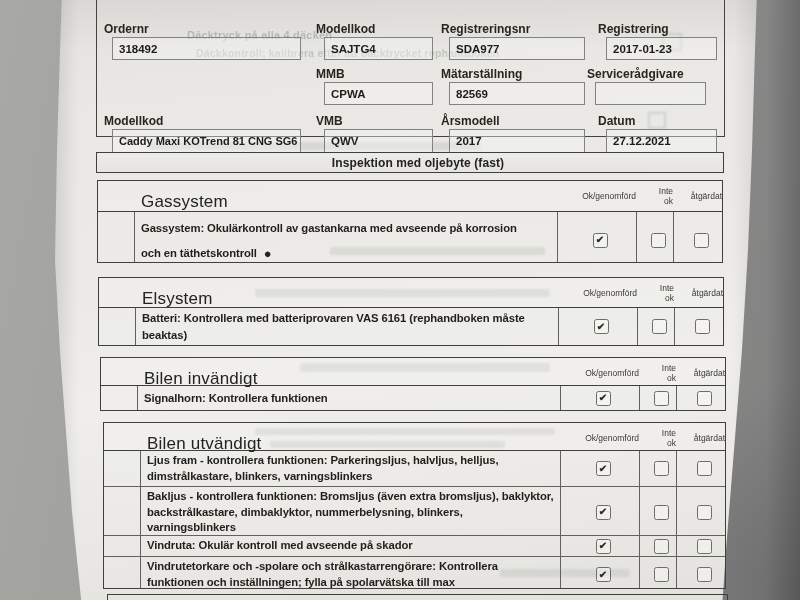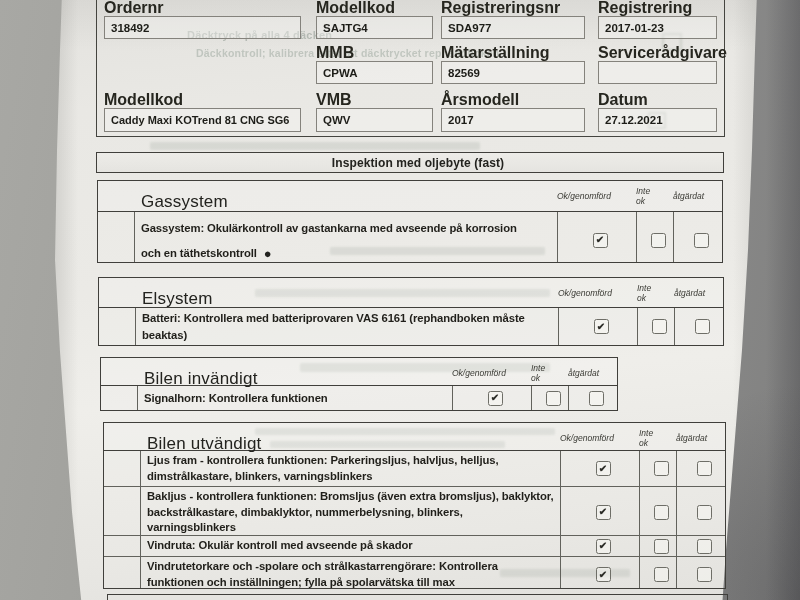--- a/index.html
+++ b/index.html
@@ -19,38 +19,38 @@
     background:linear-gradient(90deg,rgba(80,80,76,0.20) 0%,rgba(0,0,0,0) 30px),
                linear-gradient(90deg,rgba(0,0,0,0) calc(100% - 30px),rgba(90,90,86,0.16) 100%),
                linear-gradient(180deg,rgba(70,70,66,0.08) 0%,rgba(0,0,0,0) 60px);}
 
   .doc{position:absolute;inset:0;color:#23231f;}
 
   
   .hdr-box{position:absolute;left:96px;top:-10px;width:627px;height:145px;
     border:1.7px solid #44443f;}
   .fld{position:absolute;}
-  .flabel{font-size:16px;font-weight:700;color:#26261f;line-height:12px;white-space:nowrap;}
+  .flabel{font-size:12px;font-weight:700;color:#26261f;line-height:12px;white-space:nowrap;margin-top:21px;}
   .fbox{margin-top:2px;height:23px;border:1.3px solid #84827c;background:rgba(246,245,242,0.40);
-    display:flex;align-items:center;padding-left:6px;box-sizing:border-box;}
+    display:flex;align-items:center;padding-left:6px;box-sizing:border-box;margin-left:8px;}
   .fval{font-size:11.5px;font-weight:700;white-space:nowrap;color:#1d1d18;}
 
   
   .title-bar{position:absolute;left:96px;top:152px;width:628px;height:21px;
     border:1.5px solid #403f3b;background:linear-gradient(180deg,rgba(240,239,235,0.5),rgba(222,221,217,0.4));
     display:flex;align-items:center;justify-content:center;box-sizing:border-box;}
   .title-text{font-size:12px;font-weight:700;letter-spacing:0.1px;padding-left:16px;}
 
   
   .section{position:absolute;border:1.6px solid #403f3b;box-sizing:border-box;
     background:rgba(255,255,255,0.05);}
   .sec-header{display:grid;grid-template-columns:1fr 79px 37px 49px;
     border-bottom:1.6px solid #403f3b;background:rgba(255,255,255,0.12);}
   .sec-title{font-size:17px;font-weight:400;padding-left:43px;align-self:center;letter-spacing:0.2px;margin-top:11px;}
-  .colh{font-size:8.5px;font-weight:400;color:#3a3a34;text-align:left;align-self:center;line-height:9.5px;font-style:italic;}
+  .colh{font-size:8.5px;font-weight:400;color:#3a3a34;text-align:right;align-self:center;line-height:9.5px;}
   .pre{white-space:pre-line;}
   .row{display:grid;grid-template-columns:36px 1fr 79px 37px 49px;overflow:hidden;}
   .row + .row{border-top:1px solid #62625c;}
   .cell{box-sizing:border-box;}
   .cell + .cell{border-left:1px solid #62625c;padding-left:6px;}
   .desc{font-size:11.3px;font-weight:700;letter-spacing:-0.1px;line-height:15.5px;
     padding:2px 6px 2px 7px;color:#201f1a;}
   .row-gas .desc{line-height:25px;padding-top:4px;max-width:400px;}
   .row-el .desc{line-height:16.5px;padding-top:2px;}
   .row-sig .desc{line-height:20px;}
@@ -123,21 +123,21 @@
         <div class="fbox">
             <span class="fval">CPWA</span>
           </div>
       </div>
       <div class="fld" style="left:344px;top:56px;width:144px">
         <div class="flabel">Mätarställning</div>
         <div class="fbox">
             <span class="fval">82569</span>
           </div>
       </div>
-      <div class="fld" style="left:501px;top:56px;width:119px">
+      <div class="fld" style="left:490px;top:56px;width:119px">
         <div class="flabel">Servicerådgivare</div>
         <div class="fbox">
             <span class="fval"></span>
           </div>
       </div>
 
       <div class="fld" style="left:7px;top:103px;width:197px">
         <div class="flabel">Modellkod</div>
         <div class="fbox" style="height:24px">
             <span class="fval" style="font-size:11px">Caddy Maxi KOTrend 81 CNG SG6</span>
@@ -206,21 +206,21 @@
           </div>
         <div class="cell cbcell">
             <span class="cb" data-checked="false"></span>
           </div>
         <div class="cell cbcell">
             <span class="cb" data-checked="false"></span>
           </div>
       </div>
     </div>
 
-    <div class="section" style="left:100px;top:357px;width:518px">
+    <div class="section" style="left:100px;top:357px;width:626px">
       <div class="sec-header" style="height:27px">
         <div class="sec-title">Bilen invändigt</div>
         <div class="colh">Ok/genomförd</div>
         <div class="colh pre">Inte
 ok</div>
         <div class="colh">åtgärdat</div>
       </div>
       <div class="row row-sig" style="height:24px">
         <div class="cell"></div>
         <div class="cell desc"><span>Signalhorn: Kontrollera funktionen</span></div>

